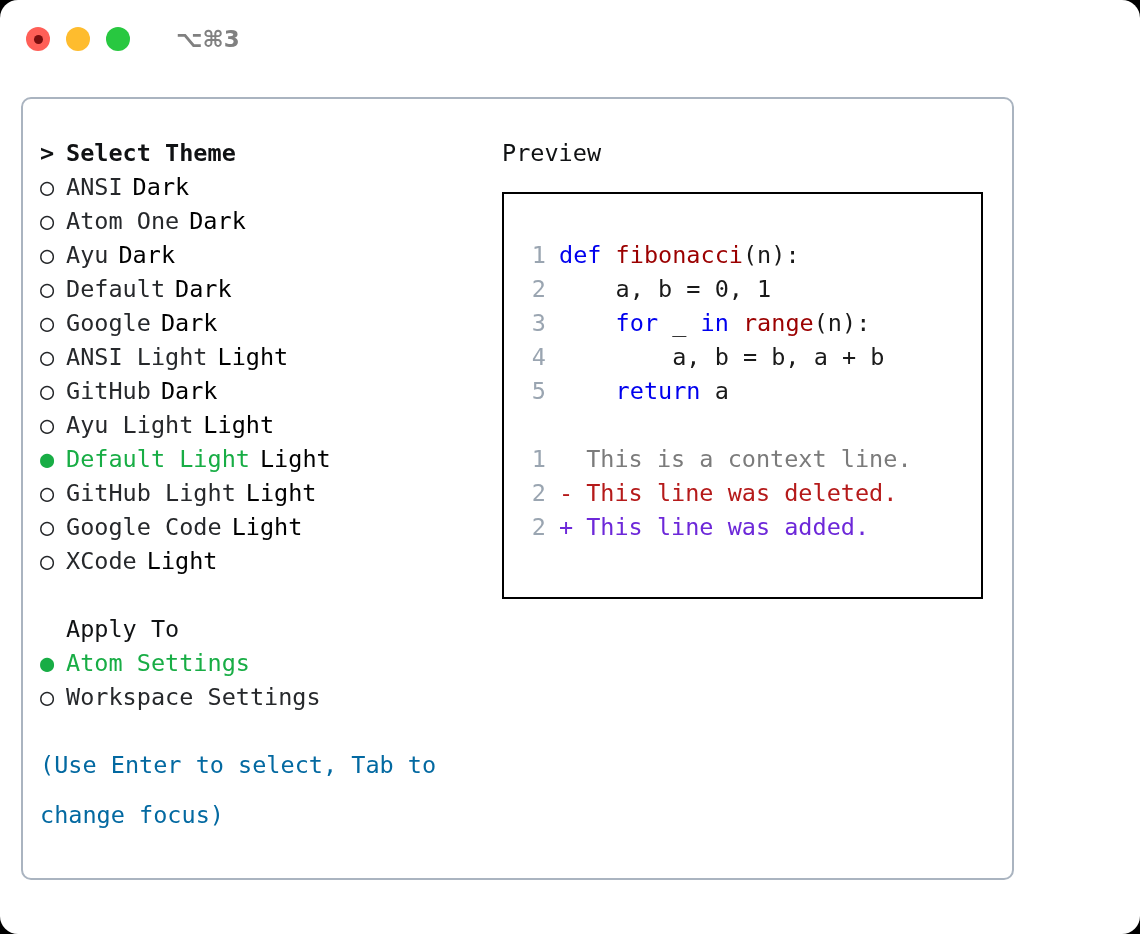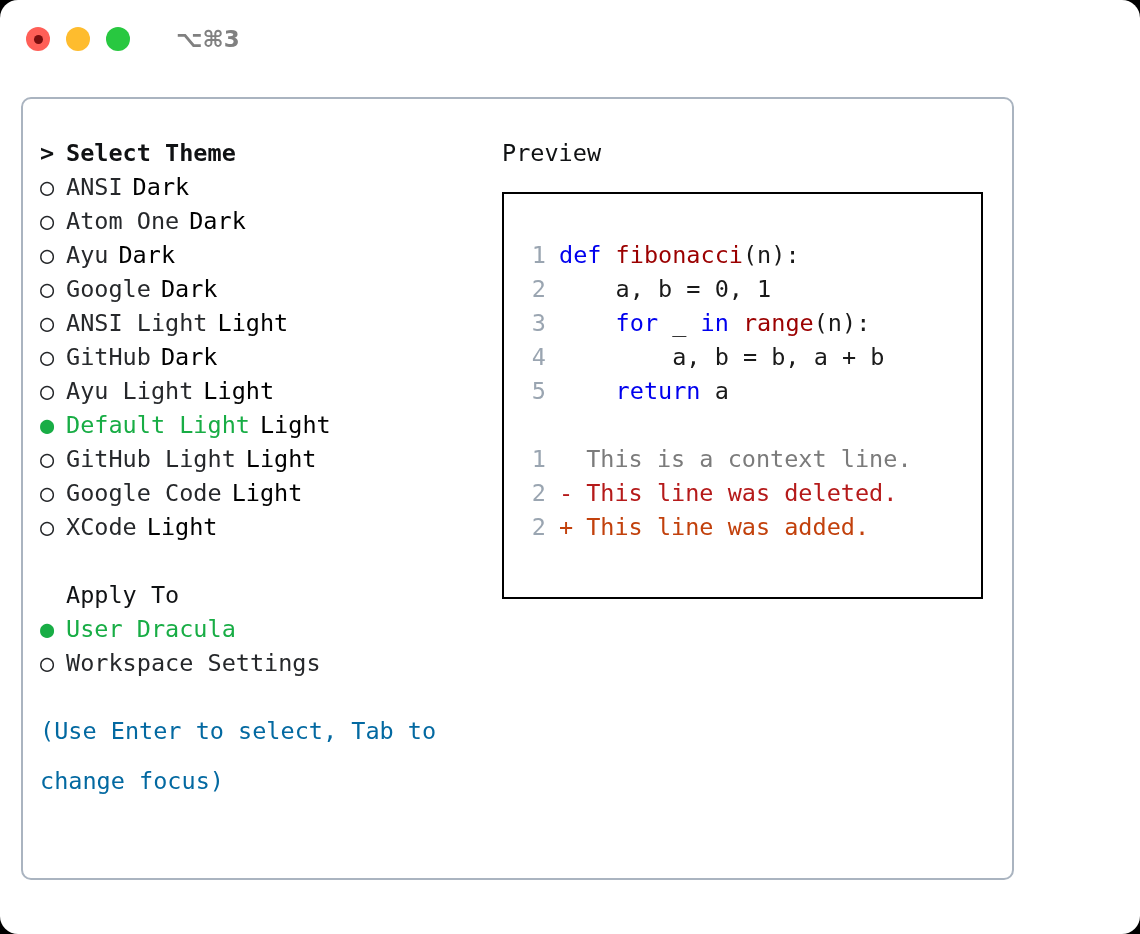--- a/index.html
+++ b/index.html
@@ -182,21 +182,21 @@
     position: absolute;
     left: 16px;
     top: 248px;
     font-size: 23.5px;
     line-height: 34px;
     white-space: pre;
   }
   .diff-mark { display: inline-block; width: 13px; }
   .diff-ctx  { color: #7b7b7b; }
   .diff-del  { color: #b51a1a; }
-  .diff-add  { color: #c2410c; }
+  .diff-add  { color: #6d28d9; }
 </style>
 </head>
 <body>
 
 <div id="page">
 
   <div id="titlebar">
     <div class="traffic-lights">
       <div class="light close">
         <span class="inner-dot"></span>
@@ -212,36 +212,37 @@
     <div id="left-pane">
 
       <div class="row heading-row">
         <span class="prompt-caret">&gt;</span><span>Select Theme</span>
       </div>
 
       <div id="theme-rows">
           <div class="row"><span class="bullet">○</span><span class="item-label">ANSI</span><span class="tag">Dark</span></div>
           <div class="row"><span class="bullet">○</span><span class="item-label">Atom One</span><span class="tag">Dark</span></div>
           <div class="row"><span class="bullet">○</span><span class="item-label">Ayu</span><span class="tag">Dark</span></div>
+          <div class="row"><span class="bullet">○</span><span class="item-label">Default</span><span class="tag">Dark</span></div>
           <div class="row"><span class="bullet">○</span><span class="item-label">Google</span><span class="tag">Dark</span></div>
           <div class="row"><span class="bullet">○</span><span class="item-label">ANSI Light</span><span class="tag">Light</span></div>
           <div class="row"><span class="bullet">○</span><span class="item-label">GitHub</span><span class="tag">Dark</span></div>
           <div class="row"><span class="bullet">○</span><span class="item-label">Ayu Light</span><span class="tag">Light</span></div>
           <div class="row selected"><span class="bullet selected">●</span><span class="item-label">Default Light</span><span class="tag">Light</span></div>
           <div class="row"><span class="bullet">○</span><span class="item-label">GitHub Light</span><span class="tag">Light</span></div>
           <div class="row"><span class="bullet">○</span><span class="item-label">Google Code</span><span class="tag">Light</span></div>
           <div class="row"><span class="bullet">○</span><span class="item-label">XCode</span><span class="tag">Light</span></div>
         </div>
 
       <div class="spacer-row"></div>
 
       <div class="section-head">Apply To</div>
 
       <div id="apply-rows">
-          <div class="row selected"><span class="bullet selected">●</span><span class="item-label">User Dracula</span></div>
+          <div class="row selected"><span class="bullet selected">●</span><span class="item-label">Atom Settings</span></div>
           <div class="row"><span class="bullet">○</span><span class="item-label">Workspace Settings</span></div>
         </div>
 
       <div id="hint">(Use Enter to select, Tab to change focus)</div>
     </div>
 
     <div id="right-pane">
       <div id="preview-title">Preview</div>
 
       <div id="preview-box">

